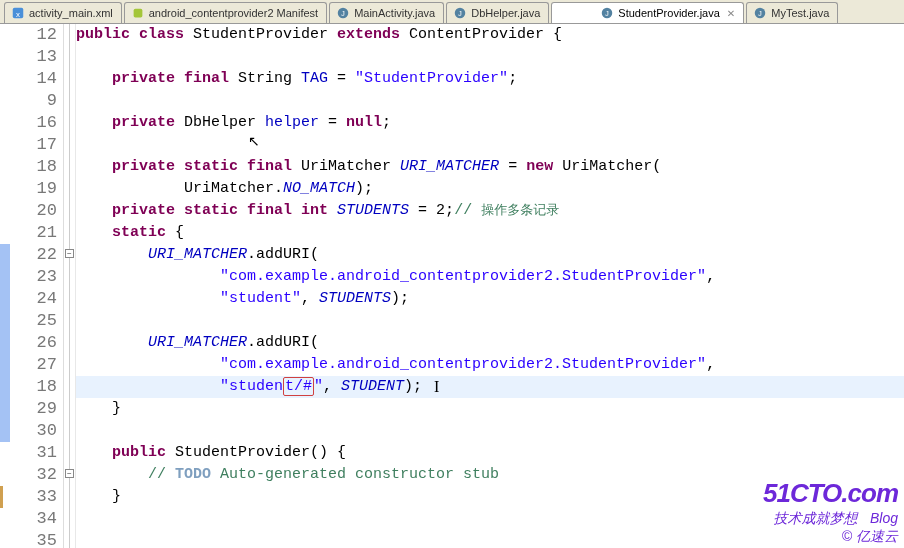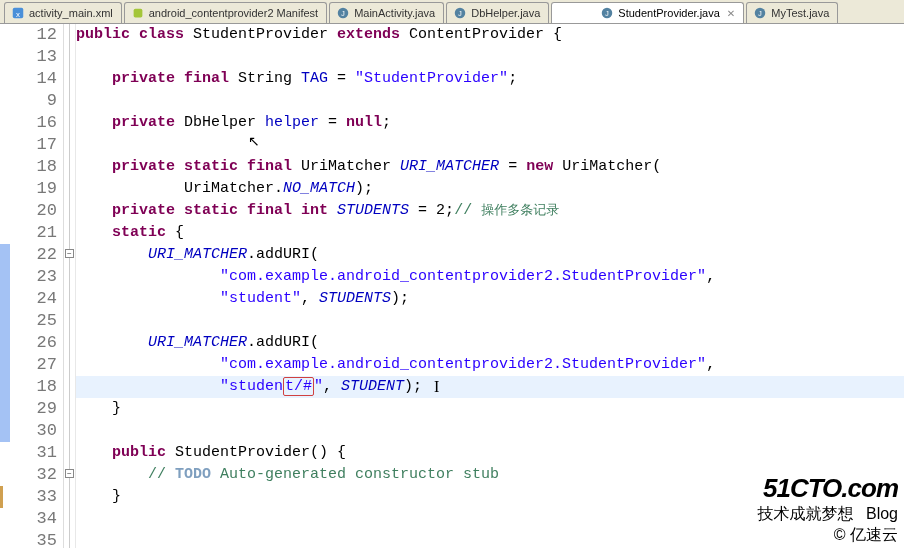--- a/index.html
+++ b/index.html
@@ -22,23 +22,23 @@
     .kw { color: #7f0055; font-weight: bold; }
     .str { color: #2a00ff; }
     .com { color: #3f7f5f; }
     .field-static { color: #0000c0; font-style: italic; }
     .field { color: #0000c0; }
     .todo { color: #7f9fbf; font-weight: bold; }
     .cjk-com { color: #3f7f5f; font-size: 13px; }
     .box-highlight { border: 1px solid #d04040; border-radius: 2px; padding: 0 1px; }
     .cursor-ibeam { position: absolute; font-family: serif; font-size: 16px; color: #000; }
     .mouse-cursor { position: absolute; font-size: 14px; font-family: sans-serif; color: #000; }
-    .watermark { position: absolute; right: 6px; bottom: 2px; text-align: right; font-family: Arial, sans-serif; color: #000000; pointer-events: none; }
+    .watermark { position: absolute; right: 6px; bottom: 2px; text-align: right; font-family: Arial, sans-serif; color: #6d28d9; pointer-events: none; }
     .watermark .big { font-size: 26px; font-weight: bold; font-style: italic; letter-spacing: -1px; }
-    .watermark .small { font-size: 16px; }
+    .watermark .small { font-size: 14px; font-style: italic; }
     .hl-column { position: absolute; left: 0; top: 0; width: 10px; }
     .hl-cell { position: absolute; left: 0; width: 10px; height: 22px; background: #a4c2f4; }
     .diff-mark { position: absolute; left: -1px; width: 4px; height: 22px; background: #d0a050; }
   </style>
 </head>
 <body>
 
 <div class="tabs">
   <div class="tab">
     <span class="tab-icon">

